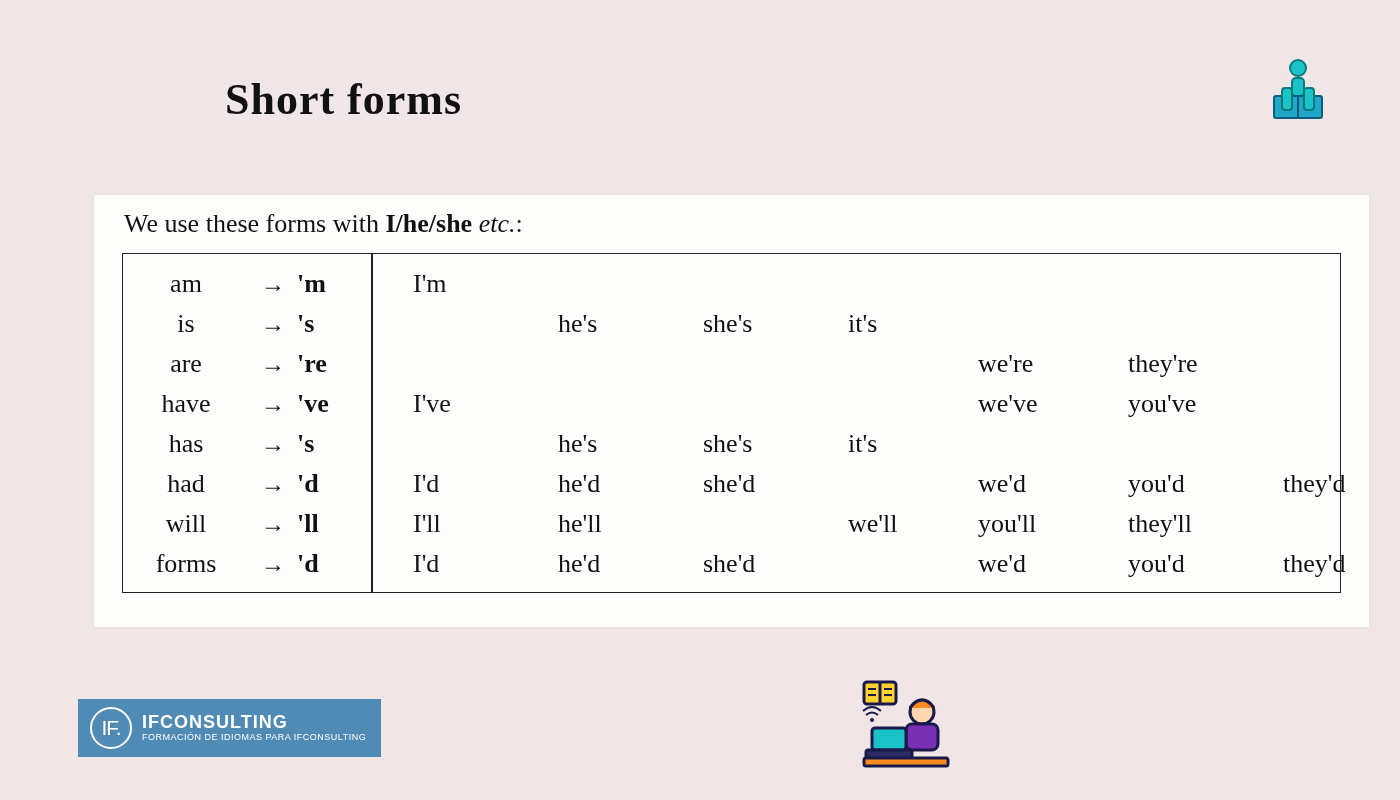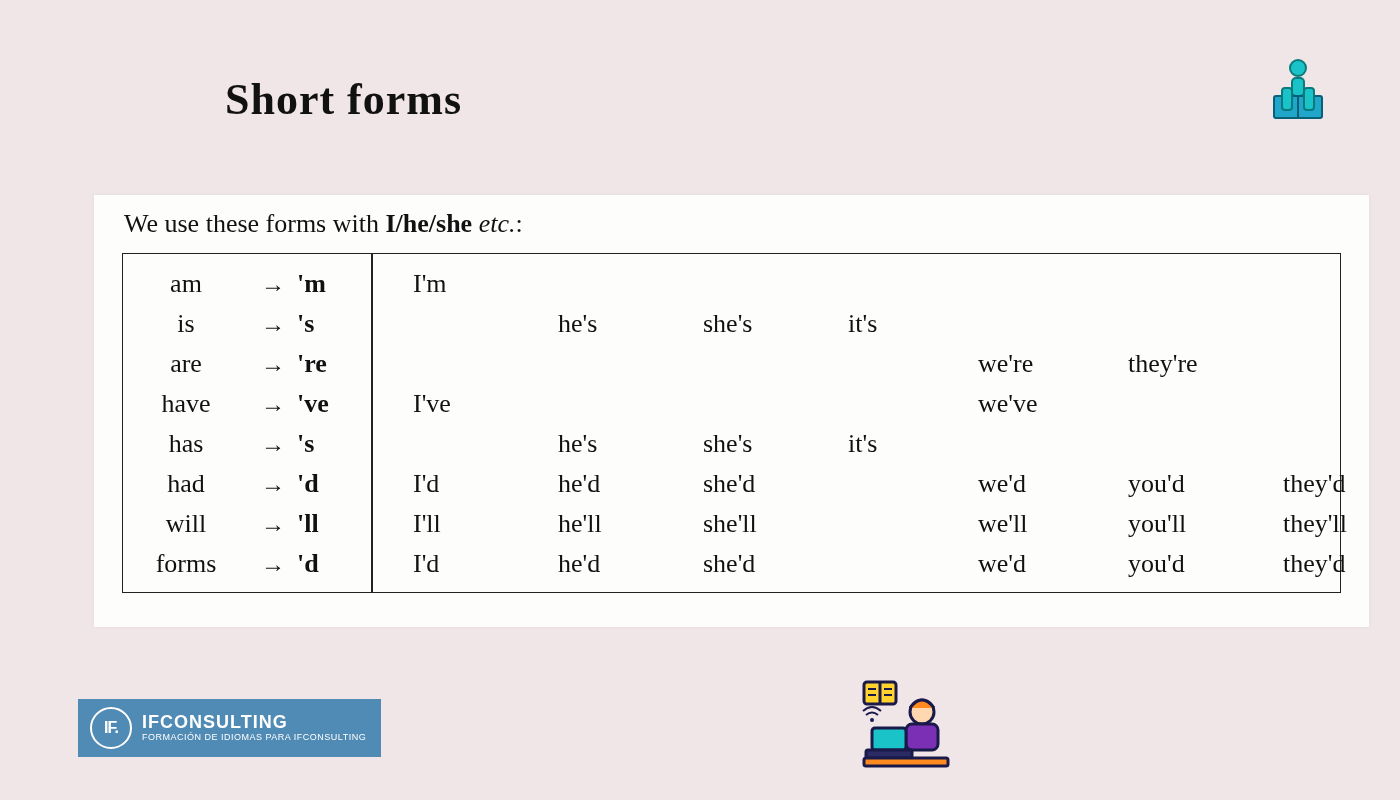--- a/index.html
+++ b/index.html
@@ -70,21 +70,21 @@
     width:303px;height:58px;
     background:#508bb5;
     display:flex;align-items:center;
     color:#fff;
     font-family:Arial,Helvetica,sans-serif;
   }
   .logo-badge{
     width:38px;height:38px;margin:0 10px 0 12px;
     border:2.5px solid #fff;border-radius:50%;
     display:flex;align-items:center;justify-content:center;
-    font-weight:700;font-size:16px;letter-spacing:-1px;
+    font-weight:400;font-size:21px;letter-spacing:-1px;
   }
   .logo-text .t1{font-weight:700;font-size:18px;letter-spacing:1px;line-height:18px}
   .logo-text .t2{font-size:9px;letter-spacing:.5px;line-height:12px}
   .desk-icon{
     position:absolute;
     left:860px;bottom:30px;
     width:92px;height:90px;
   }
 </style>
 </head>
@@ -151,20 +151,21 @@
         <div class="row">
           <span class="full">have</span>
           <span class="arr">→</span>
           <span class="sh">'ve</span>
           <span></span>
           <span>I've</span>
           <span></span>
           <span></span>
           <span></span>
           <span>we've</span>
+          <span>you've</span>
         </div>
         <div class="row">
           <span class="full">has</span>
           <span class="arr">→</span>
           <span class="sh">'s</span>
           <span></span>
           <span></span>
           <span>he's</span>
           <span>she's</span>
           <span>it's</span>
@@ -185,21 +186,20 @@
           <span>you'd</span>
           <span>they'd</span>
         </div>
         <div class="row">
           <span class="full">will</span>
           <span class="arr">→</span>
           <span class="sh">'ll</span>
           <span></span>
           <span>I'll</span>
           <span>he'll</span>
-          <span>she'll</span>
           <span></span>
           <span>we'll</span>
           <span>you'll</span>
           <span>they'll</span>
         </div>
         <div class="row">
           <span class="full">forms</span>
           <span class="arr">→</span>
           <span class="sh">'d</span>
           <span></span>

